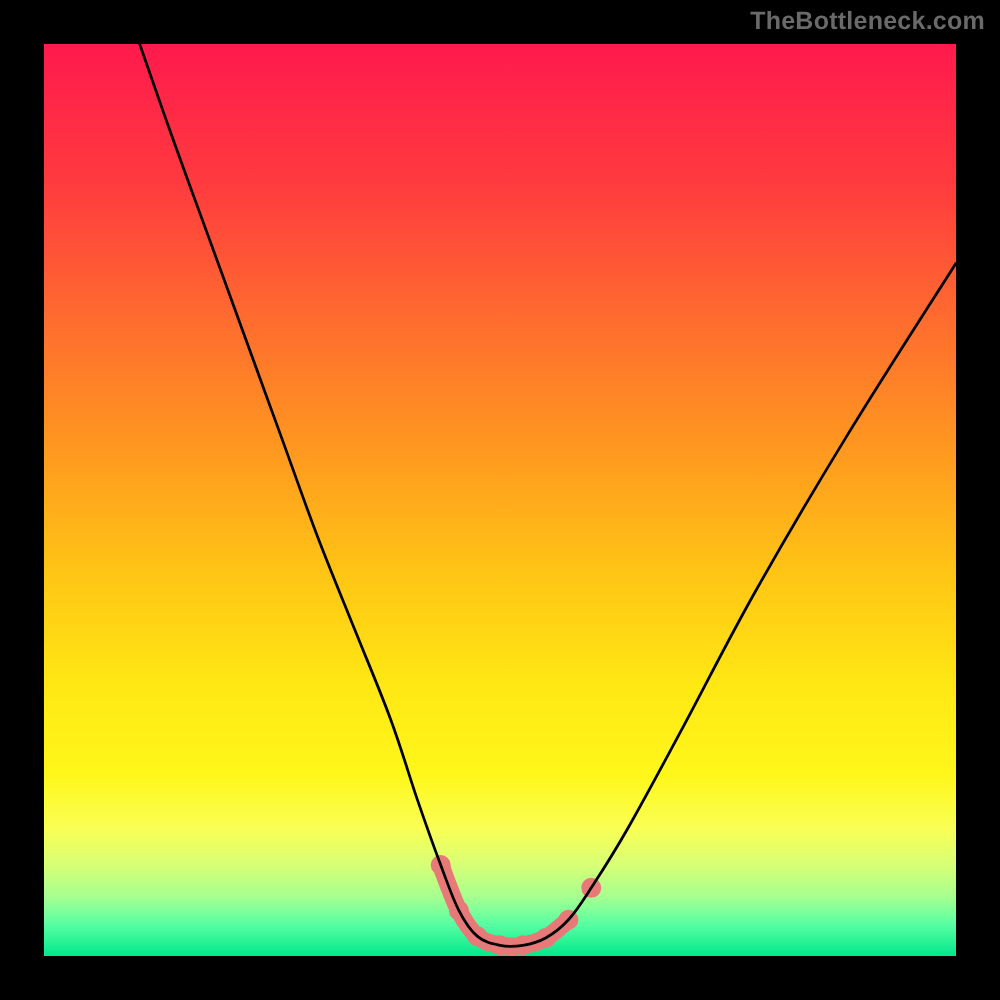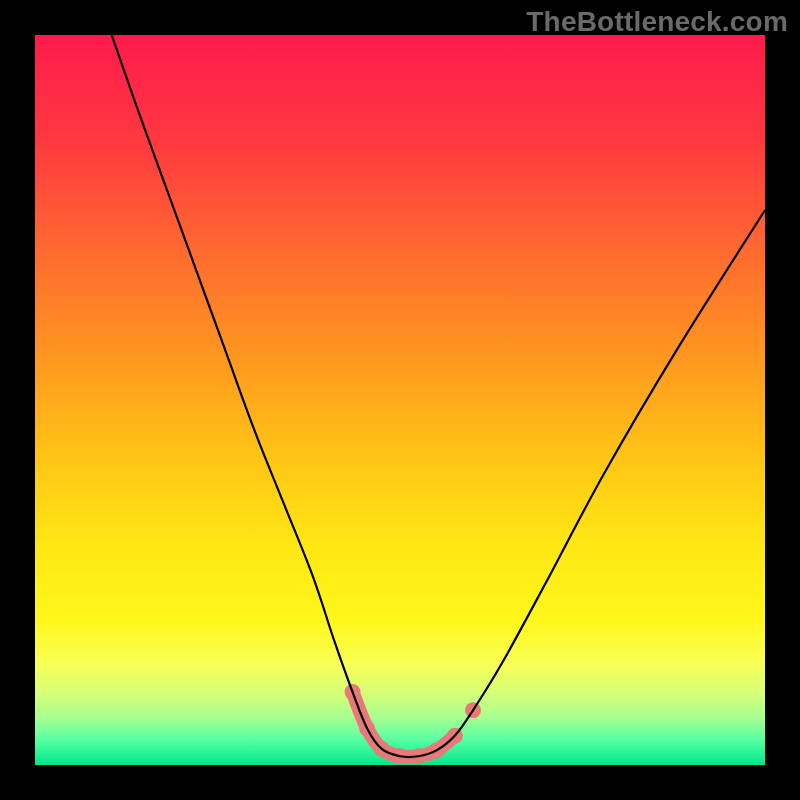--- a/index.html
+++ b/index.html
@@ -24,21 +24,21 @@
     top: 35px;
     width: 730px;
     height: 730px;
     overflow: hidden;
   }
   .watermark {
     position: absolute;
     top: 6px;
     right: 12px;
     font-family: Arial, Helvetica, sans-serif;
-    font-size: 28px;
+    font-size: 20px;
     font-weight: 600;
     color: #6a6a6a;
     letter-spacing: 0.2px;
   }
   svg { display: block; }
 </style>
 </head>
 <body>
 
 <div class="frame">

